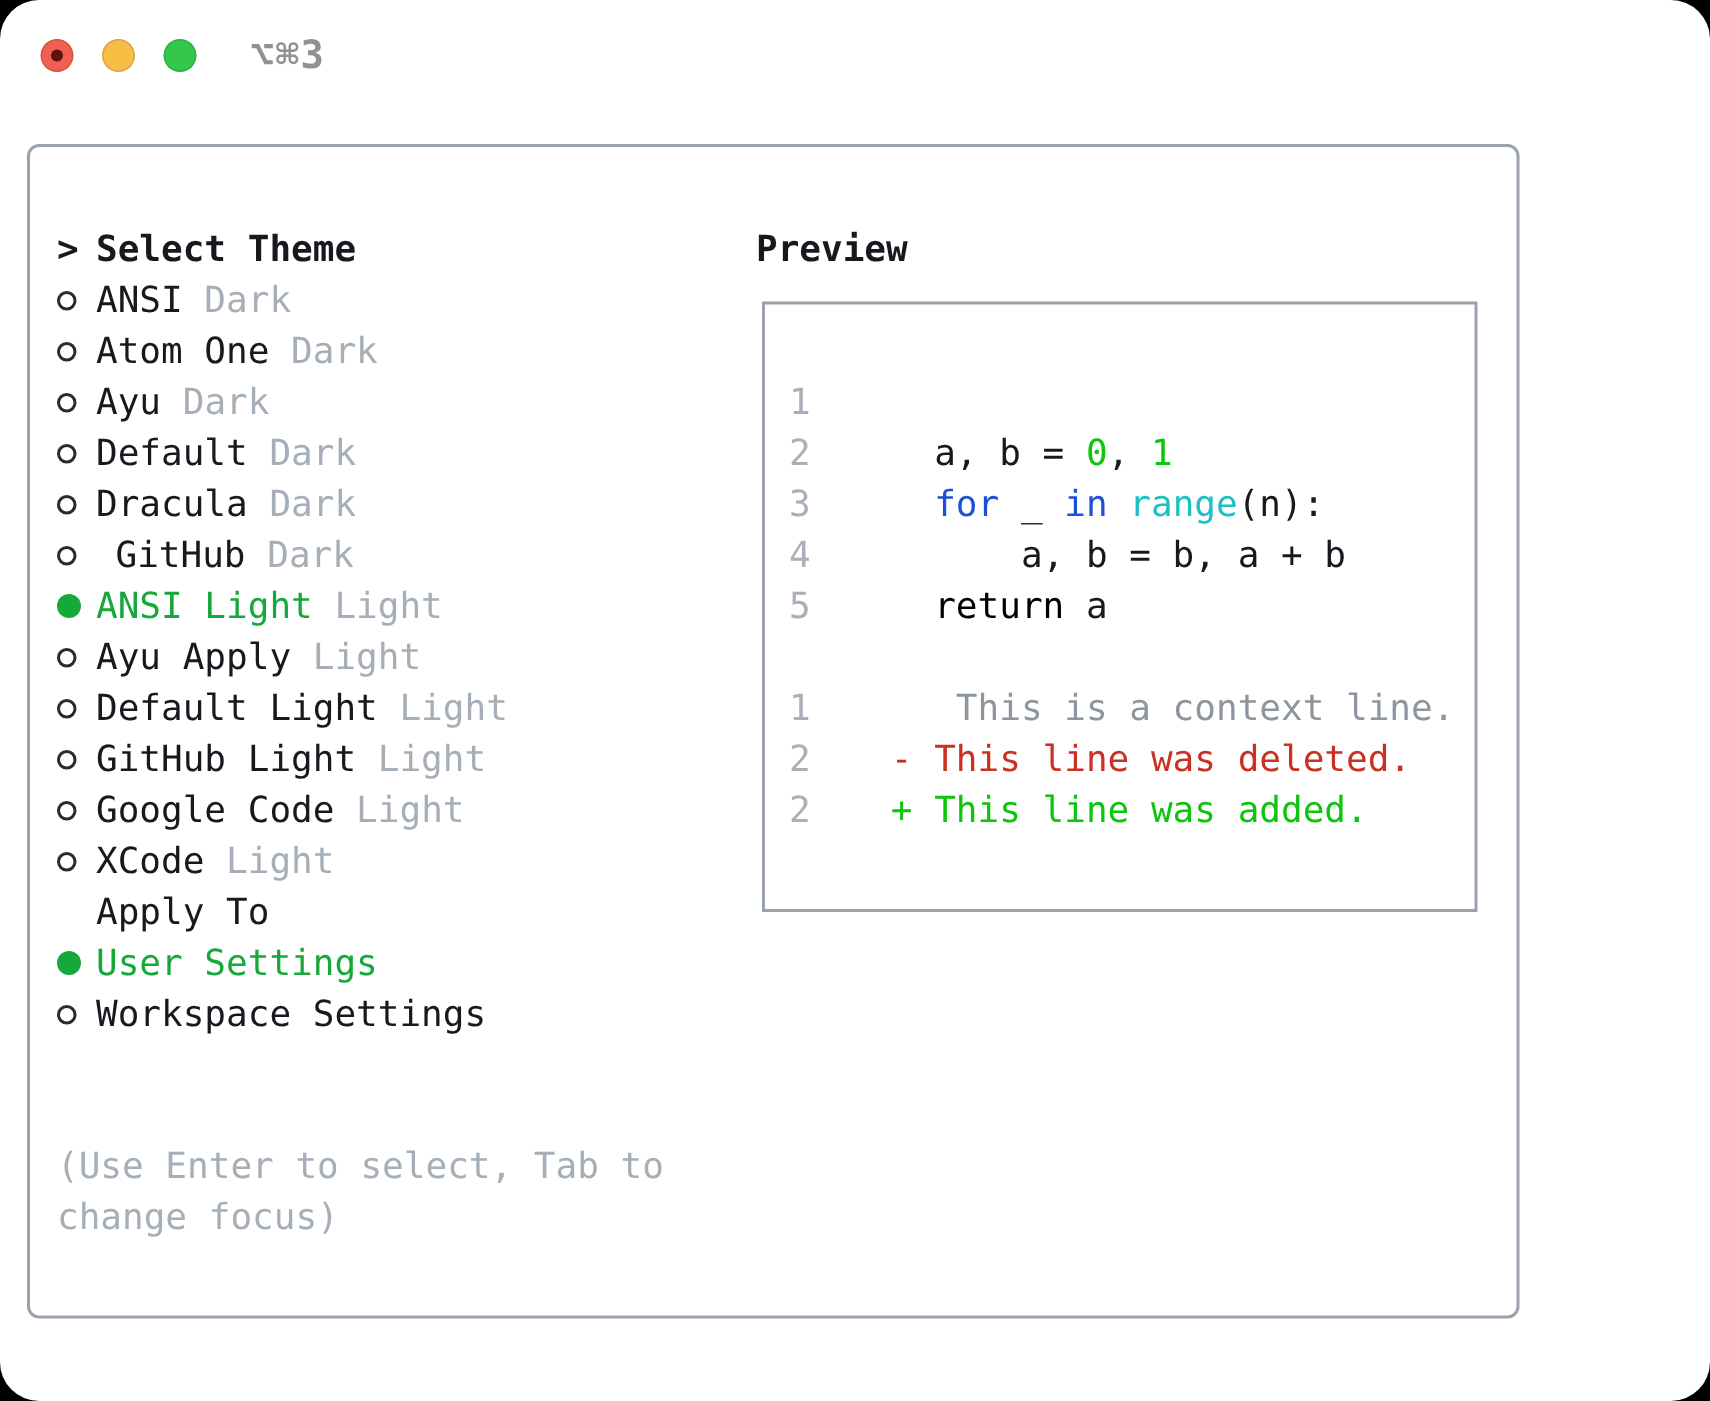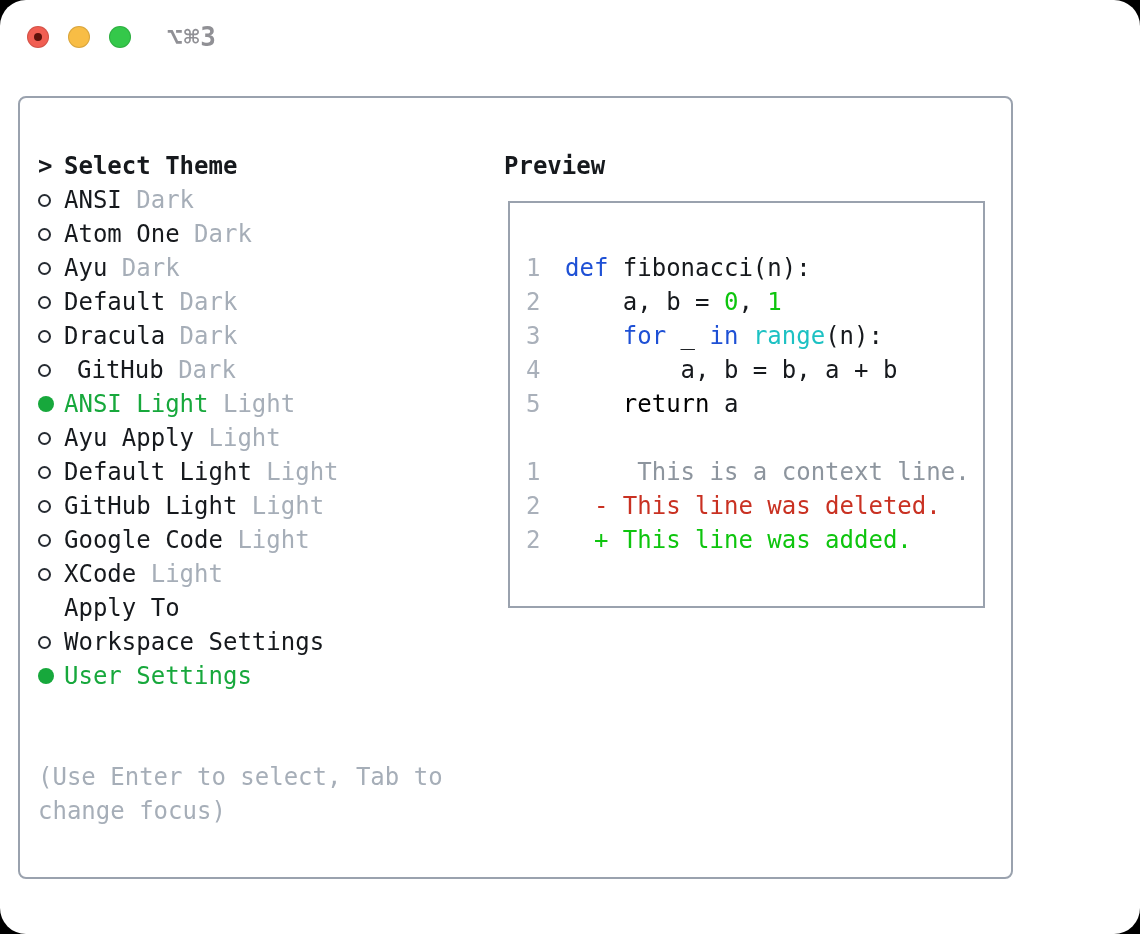--- a/index.html
+++ b/index.html
@@ -110,32 +110,32 @@
           <div class="row"><span class="marker"><span class="radio"></span></span><span style="color: rgb(22, 25, 29);">Default Light</span><span style="color: rgb(166, 174, 184);"> Light</span></div>
           <div class="row"><span class="marker"><span class="radio"></span></span><span style="color: rgb(22, 25, 29);">GitHub Light</span><span style="color: rgb(166, 174, 184);"> Light</span></div>
           <div class="row"><span class="marker"><span class="radio"></span></span><span style="color: rgb(22, 25, 29);">Google Code</span><span style="color: rgb(166, 174, 184);"> Light</span></div>
           <div class="row"><span class="marker"><span class="radio"></span></span><span style="color: rgb(22, 25, 29);">XCode</span><span style="color: rgb(166, 174, 184);"> Light</span></div>
         </div>
 
       <div class="row apply-header">
         <span class="marker"></span><span>Apply To</span>
       </div>
       <div id="apply-options">
+          <div class="row"><span class="marker"><span class="radio sel" style="background: rgb(23, 168, 60);"></span></span><span style="color: rgb(23, 168, 60);">User Settings</span></div>
           <div class="row"><span class="marker"><span class="radio"></span></span><span style="color: rgb(22, 25, 29);">Workspace Settings</span></div>
-          <div class="row"><span class="marker"><span class="radio sel" style="background: rgb(23, 168, 60);"></span></span><span style="color: rgb(23, 168, 60);">User Settings</span></div>
         </div>
     </div>
 
     <div class="panel-abs help" style="color: rgb(166, 174, 184);">(Use Enter to select, Tab to change focus)</div>
 
     <div class="panel-abs preview-title">Preview</div>
 
     <div class="panel-abs preview-box">
       <div id="preview-lines">
-          <div class="pline"><span class="lnum" style="color: rgb(169, 176, 186);">1</span><span><span style="color: rgb(30, 80, 213);">def</span><span style="color: rgb(22, 25, 29);"> fibonacci(n):</span></span></div>
+          <div class="pline"><span class="lnum" style="color: rgb(169, 176, 186);">1</span></div>
           <div class="pline"><span class="lnum" style="color: rgb(169, 176, 186);">2</span><span><span style="color: rgb(22, 25, 29);">    a, b = </span><span style="color: rgb(14, 197, 14);">0</span><span style="color: rgb(22, 25, 29);">, </span><span style="color: rgb(14, 197, 14);">1</span></span></div>
           <div class="pline"><span class="lnum" style="color: rgb(169, 176, 186);">3</span><span><span style="color: rgb(22, 25, 29);">    </span><span style="color: rgb(30, 80, 213);">for</span><span style="color: rgb(22, 25, 29);"> _ </span><span style="color: rgb(30, 80, 213);">in</span><span style="color: rgb(22, 25, 29);"> </span><span style="color: rgb(29, 193, 195);">range</span><span style="color: rgb(22, 25, 29);">(n):</span></span></div>
           <div class="pline"><span class="lnum" style="color: rgb(169, 176, 186);">4</span><span><span style="color: rgb(22, 25, 29);">        a, b = b, a + b</span></span></div>
           <div class="pline"><span class="lnum" style="color: rgb(169, 176, 186);">5</span><span><span style="color: rgb(22, 25, 29);">    </span><span style="color: #000000;">return</span><span style="color: rgb(22, 25, 29);"> a</span></span></div>
           <div class="pline"><span class="lnum" style="color: rgb(169, 176, 186);"></span><span></span></div>
           <div class="pline"><span class="lnum" style="color: rgb(169, 176, 186);">1</span><span><span style="color: rgb(141, 149, 158);">     This is a context line.</span></span></div>
           <div class="pline"><span class="lnum" style="color: rgb(169, 176, 186);">2</span><span><span style="color: rgb(201, 49, 34);">  - This line was deleted.</span></span></div>
           <div class="pline"><span class="lnum" style="color: rgb(169, 176, 186);">2</span><span><span style="color: rgb(14, 197, 14);">  + This line was added.</span></span></div>
         </div>
     </div>

